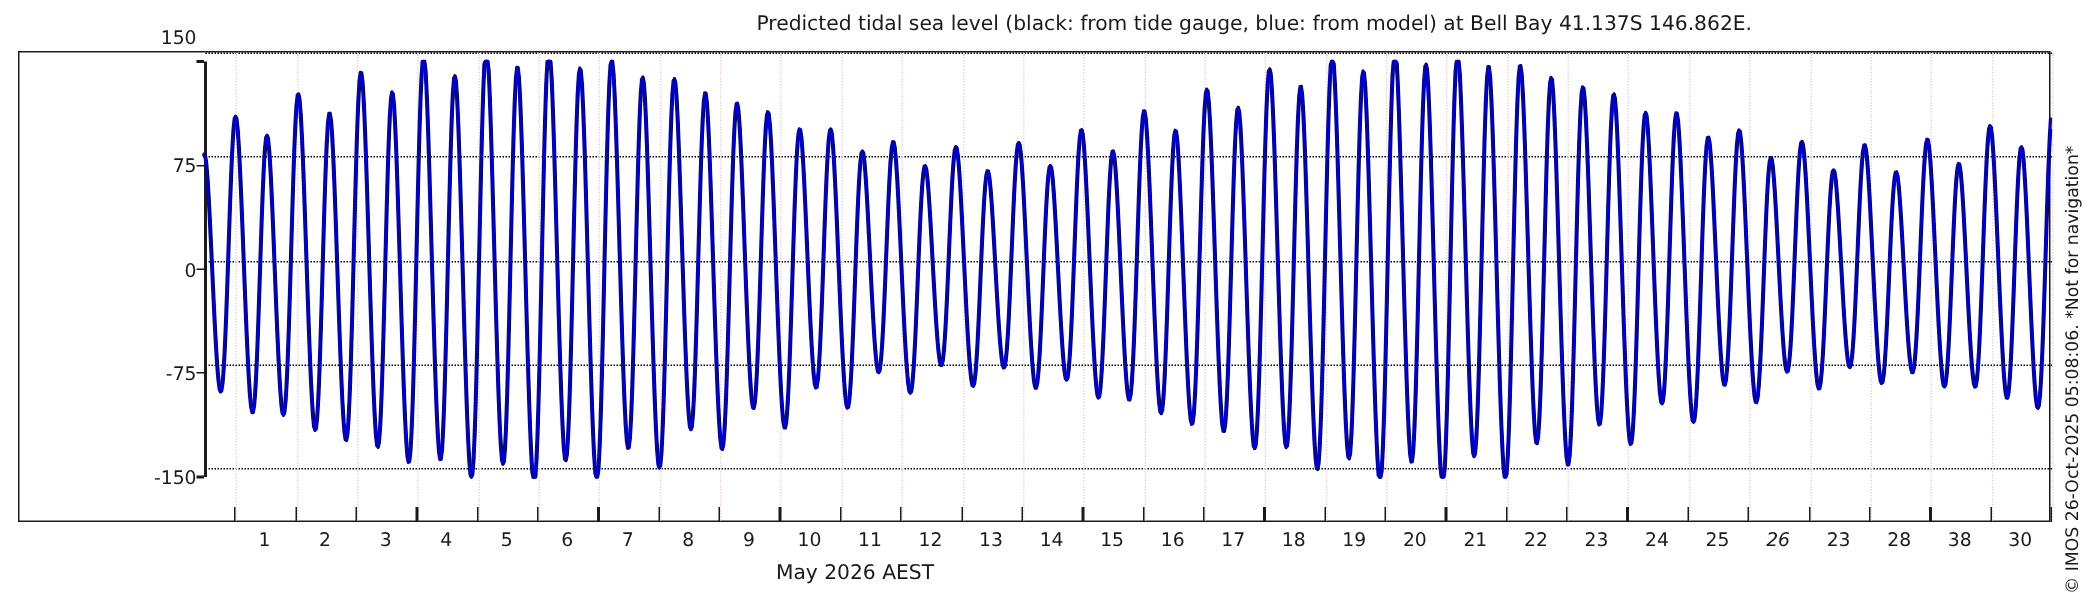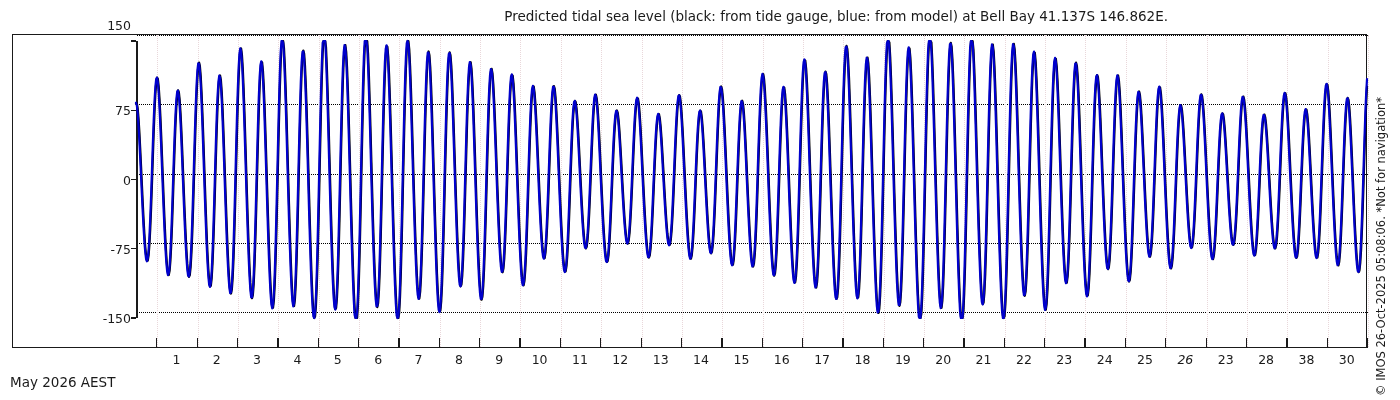--- a/index.html
+++ b/index.html
@@ -78,23 +78,22 @@
   }
   #x-labels{position:absolute;left:136px;top:352px;width:1231px;height:20px;}
   .xtick-label{
     position:absolute;
     font-size:12.5px;color:#1a1a1a;
     transform:translateX(-50%);
     white-space:nowrap;
   }
   #x-axis-title{
     position:absolute;left:0;top:374px;width:1140px;
-    font-size:13.5px;color:#1a1a1a;
-    white-space:nowrap;
-    padding-left:10px;
+    text-align:center;font-size:13.5px;color:#1a1a1a;
+    white-space:nowrap;
   }
 
   
   #stats-block{
     position:absolute;
     left:14px;top:126px;
     width:118px;
     text-align:center;
     font-size:12px;
     line-height:16.2px;

